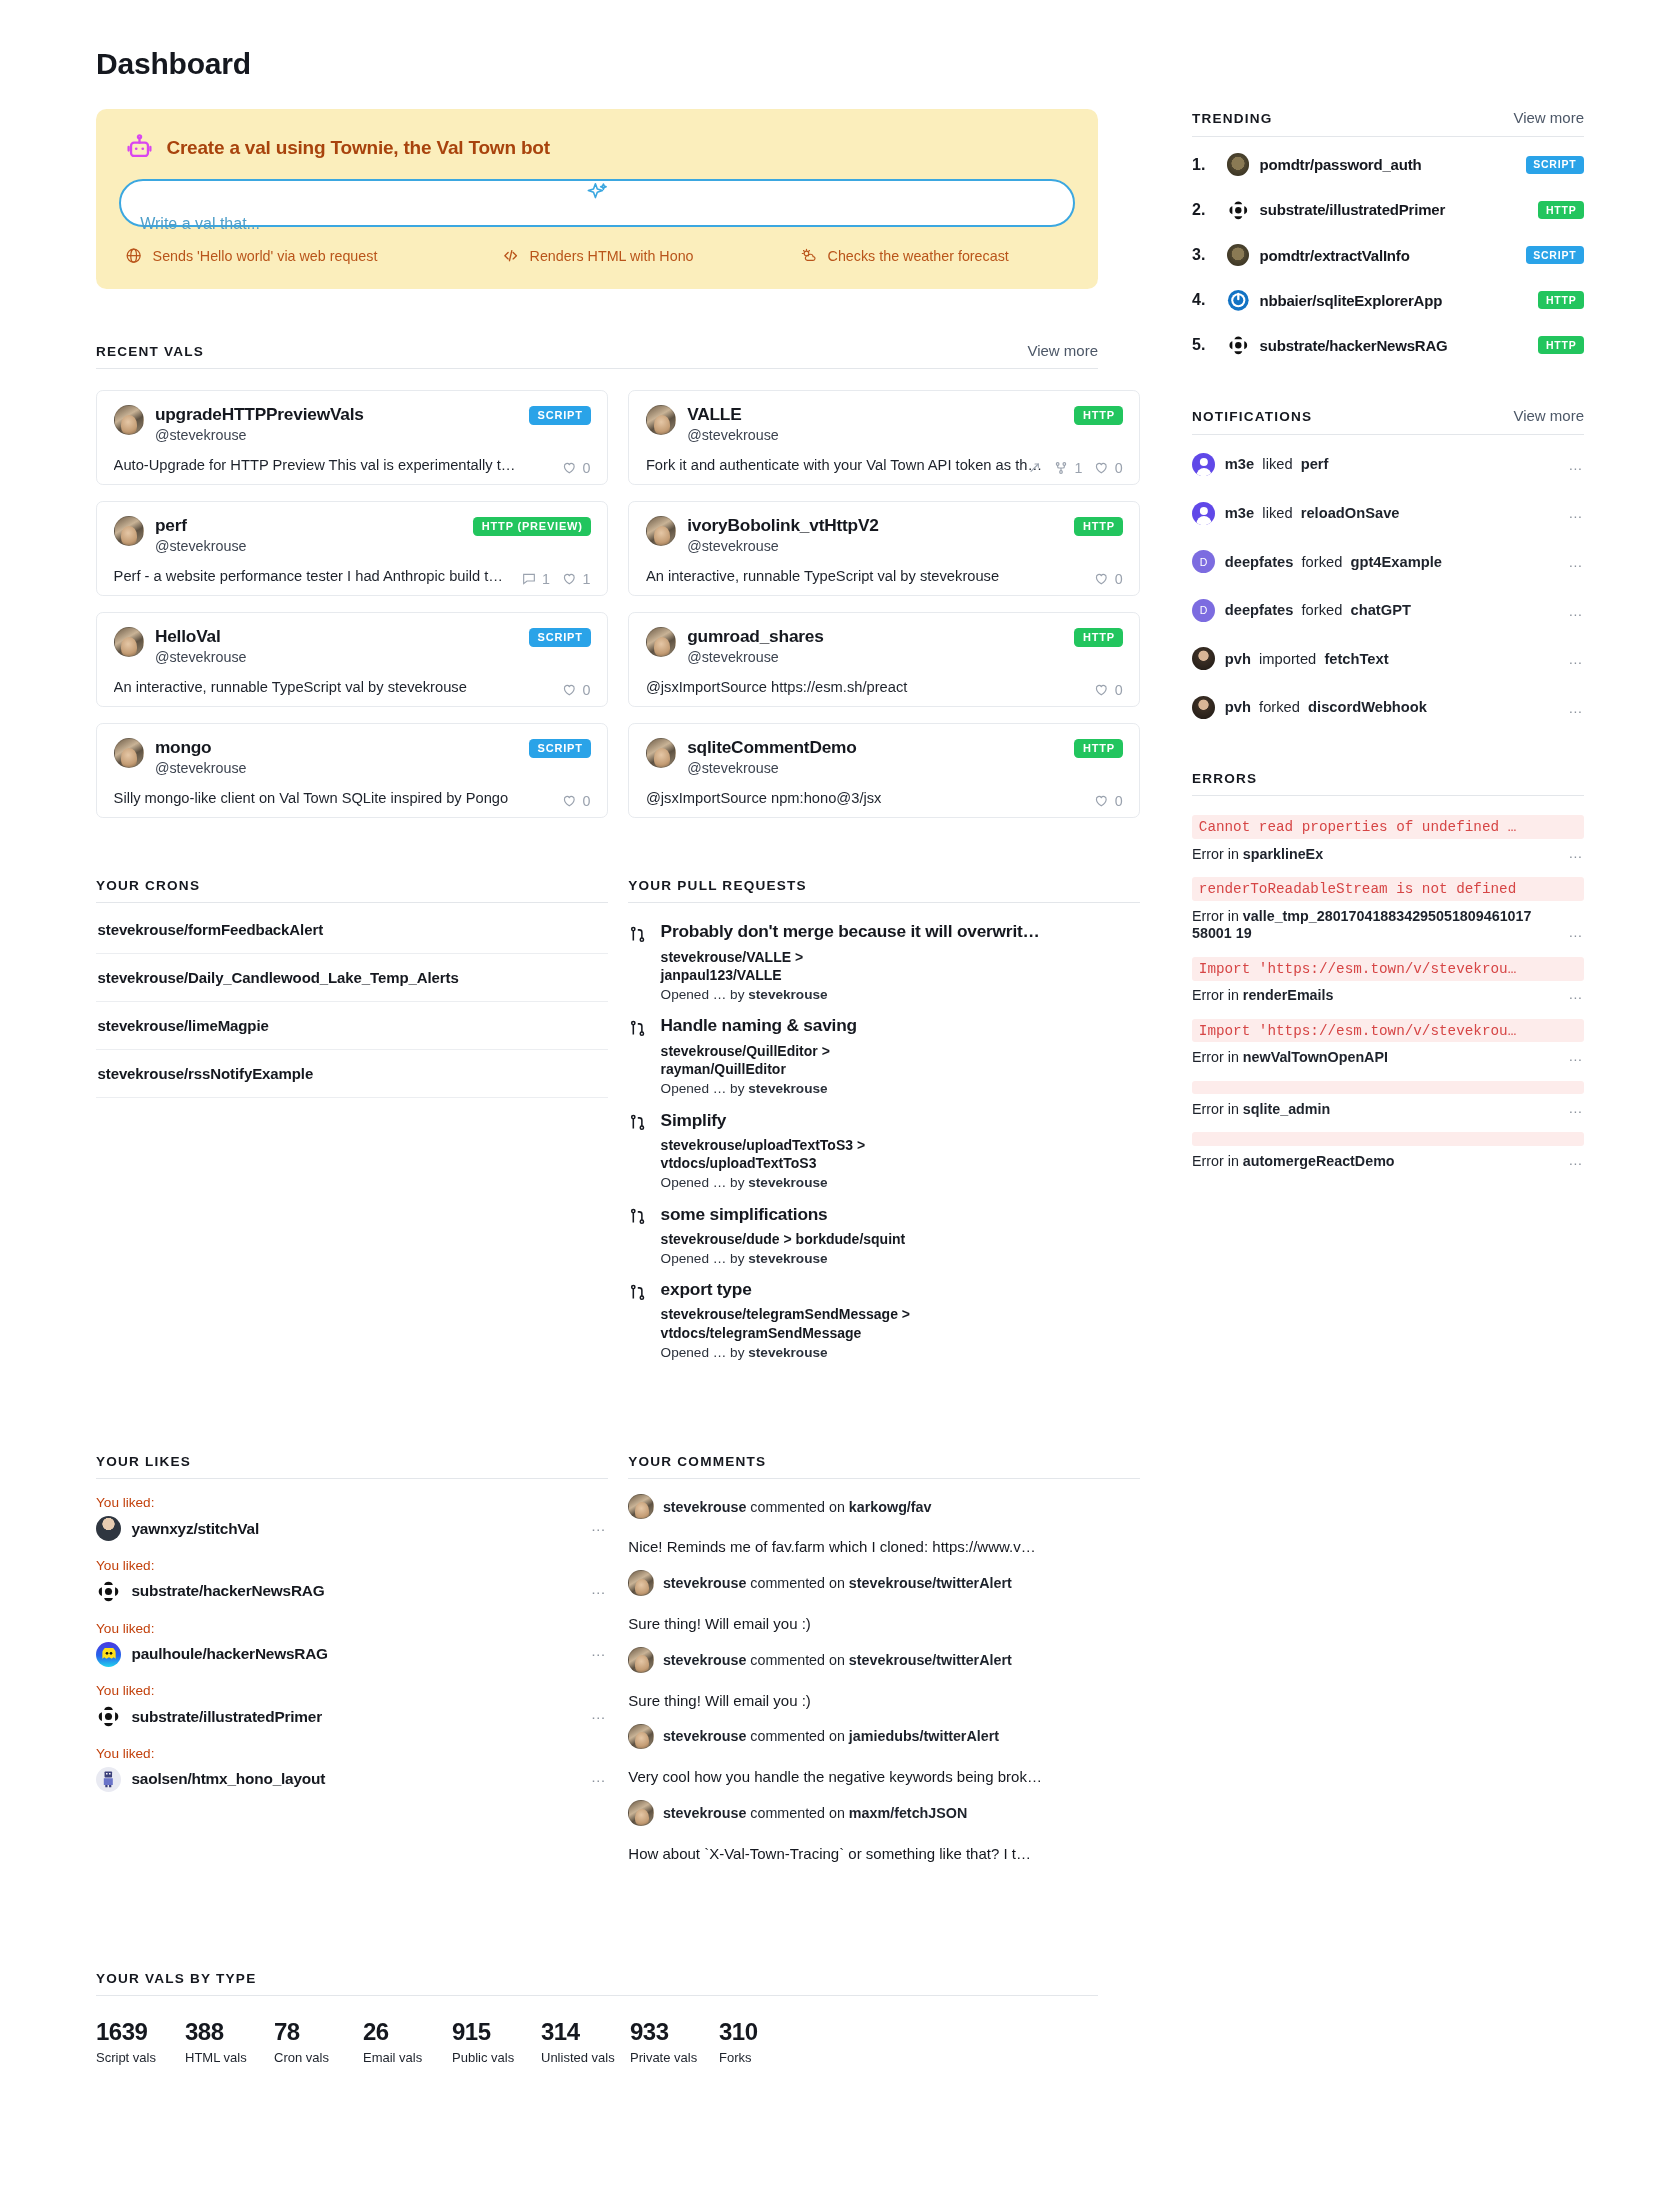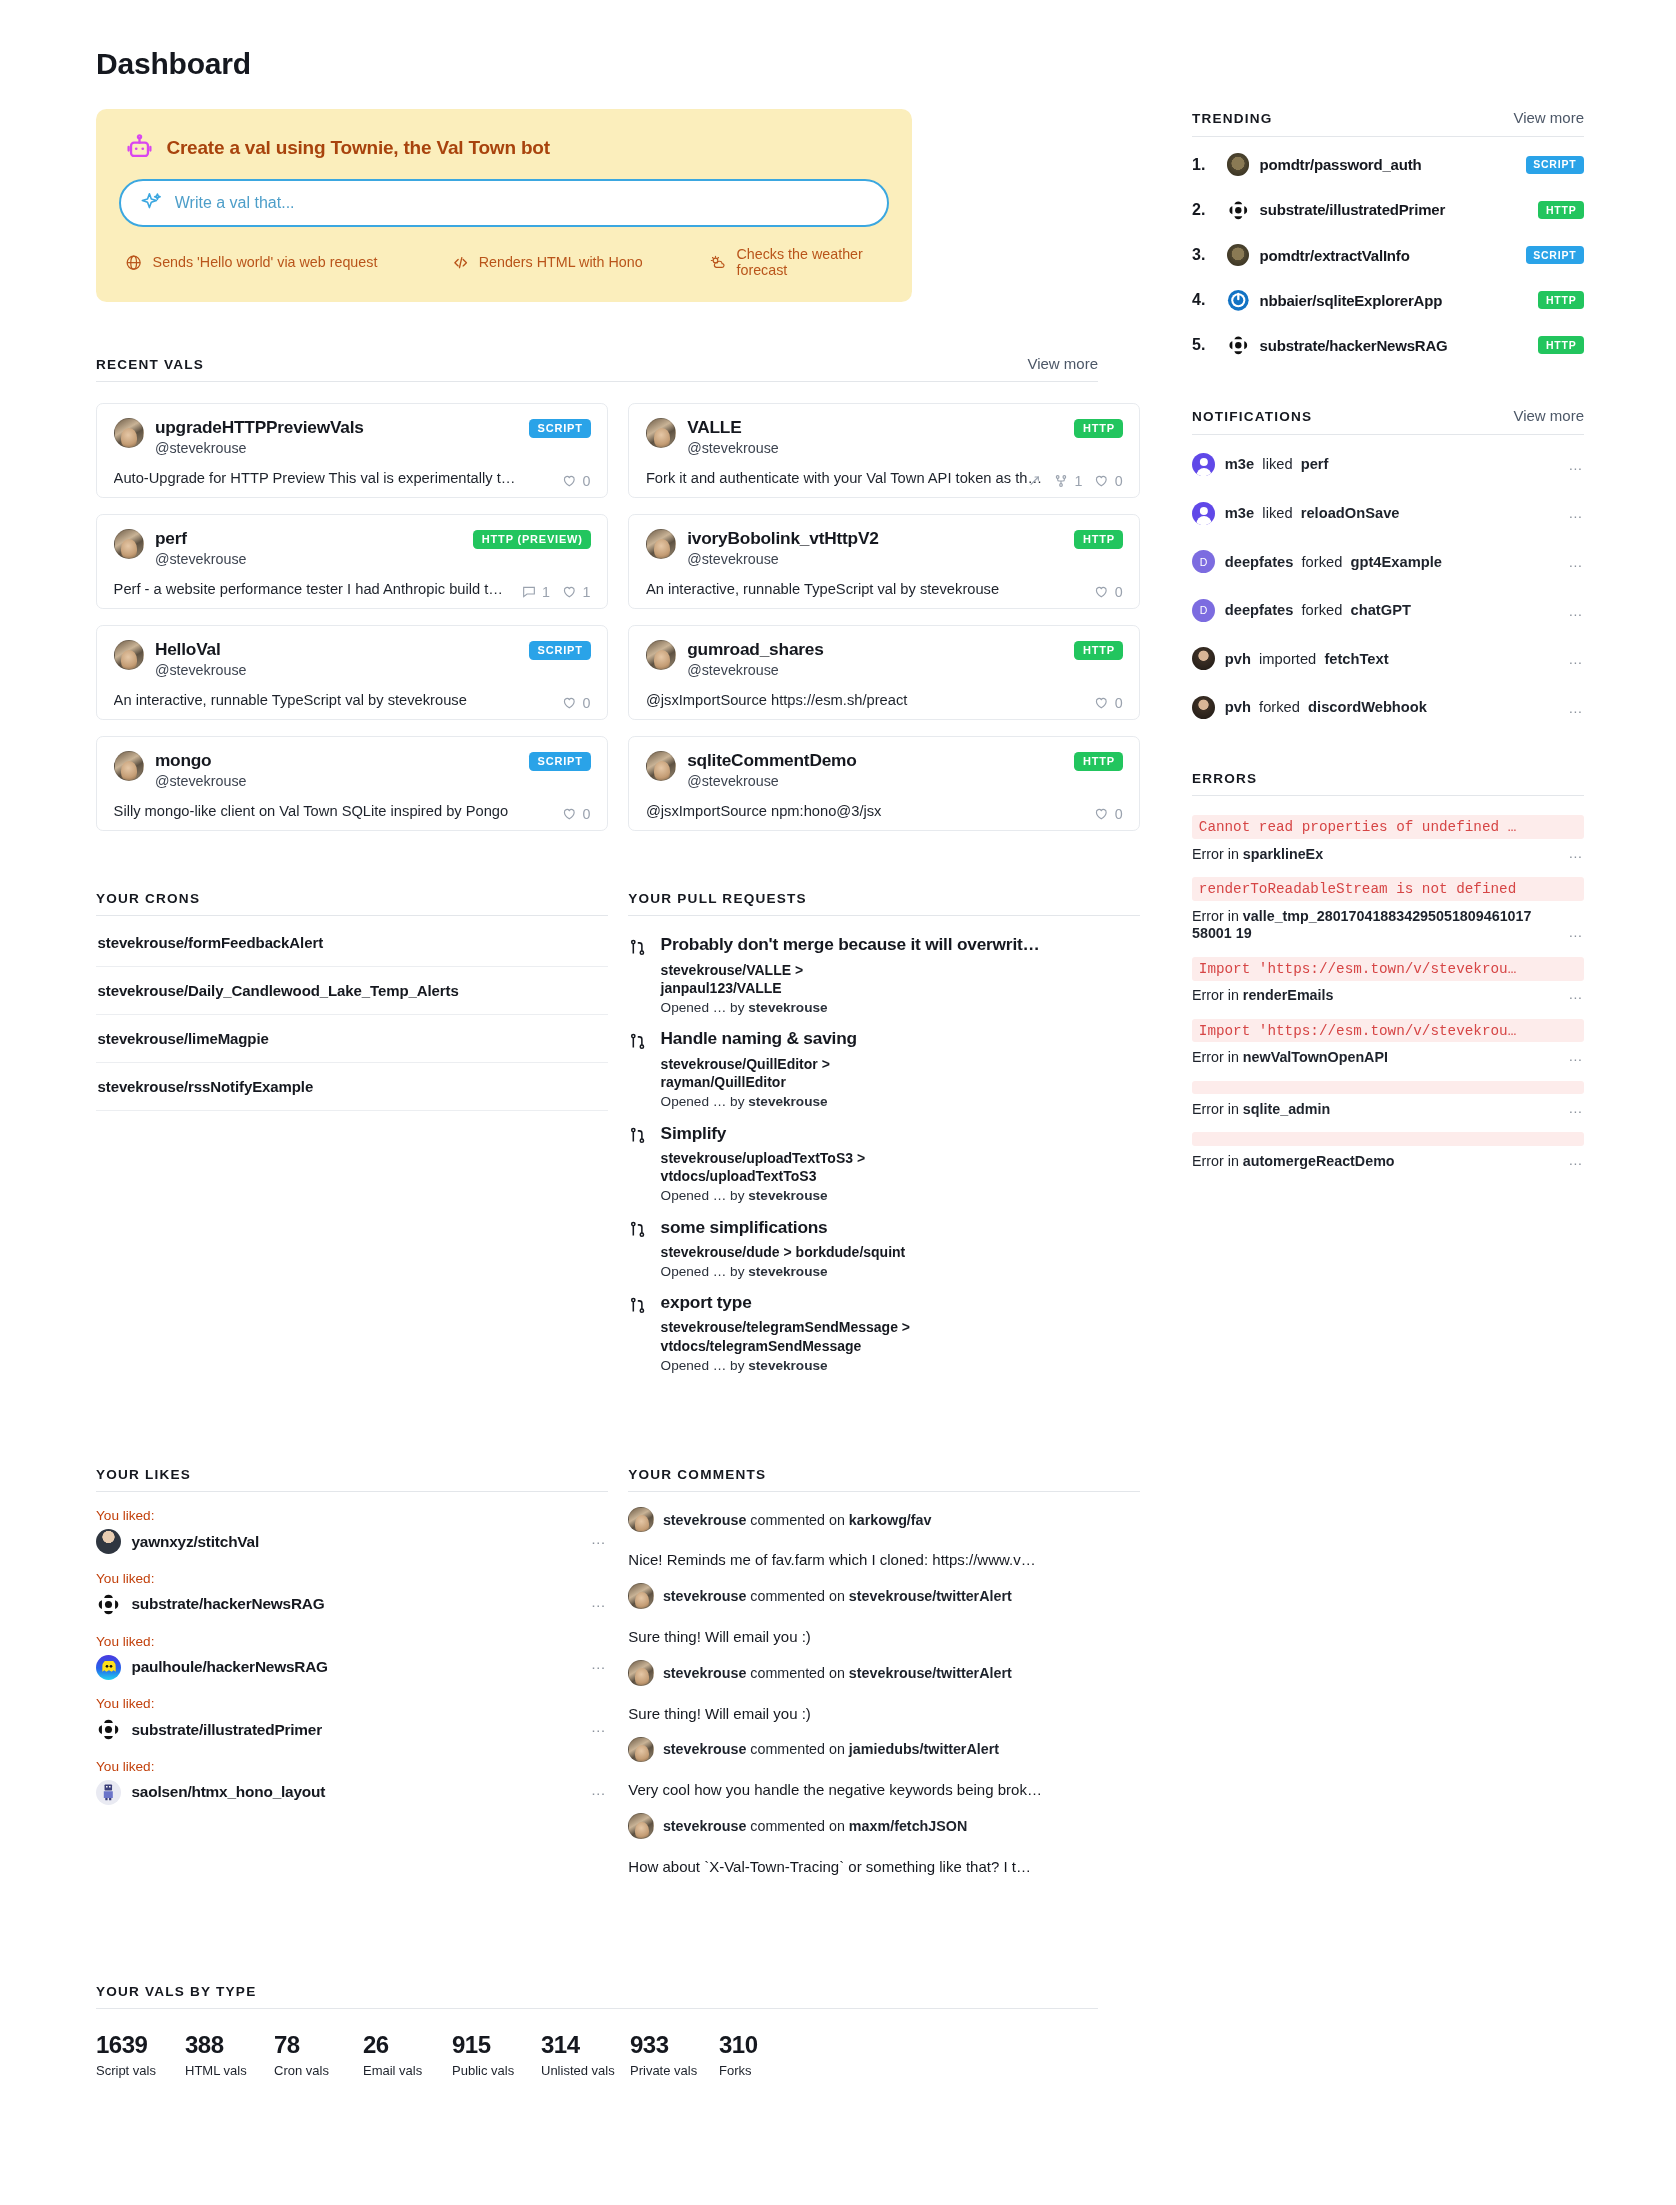--- a/index.html
+++ b/index.html
@@ -26,36 +26,37 @@
   
   .layout { display: flex; align-items: flex-start; gap: 0; }
   .col-main { width: 1002px; flex: 0 0 1002px; }
   .col-side { width: 392px; flex: 0 0 392px; margin-left: 94px; padding-top: 0px; }
 
   
   .townie {
     background: #fbeebc;
     border-radius: 10.5px;
     padding: 19.6px 22.6px 22.6px 22.6px;
-    width: 816px;
+    width: 1002px;
   }
   .townie-head { display: flex; align-items: center; gap: 12.8px; margin: 4.5px 0 16.6px 6px; }
   .robot-icon { width: 29px; height: 29px; flex: 0 0 29px; position: relative; }
   .robot-icon svg { display: block; }
   .townie-title {
     font-size: 19px; font-weight: 700; color: #a8430d; letter-spacing: -0.2px;
   }
   .townie-input {
     background: #fff;
     border: 2.3px solid #3ba7e0;
     border-radius: 752px;
     height: 48px;
     display: flex; align-items: center;
     padding: 0 19.6px;
     gap: 12px;
+    flex-direction: column;
   }
   .spark-icon { flex: 0 0 22.6px; width: 22.6px; height: 22.6px; }
   .townie-input input {
     border: 0; outline: none; font-size: 16px; width: 100%;
     font-family: "Liberation Sans", sans-serif;
     color: #2b3340; background: transparent;
   }
   .townie-input input::placeholder { color: #4d9ec9; }
   .townie-examples { display: flex; gap: 0; margin: 19.6px 0 1.5px 6px; }
   .townie-ex { display: flex; align-items: center; gap: 9px; color: #b9541a; font-size: 14.3px; }

